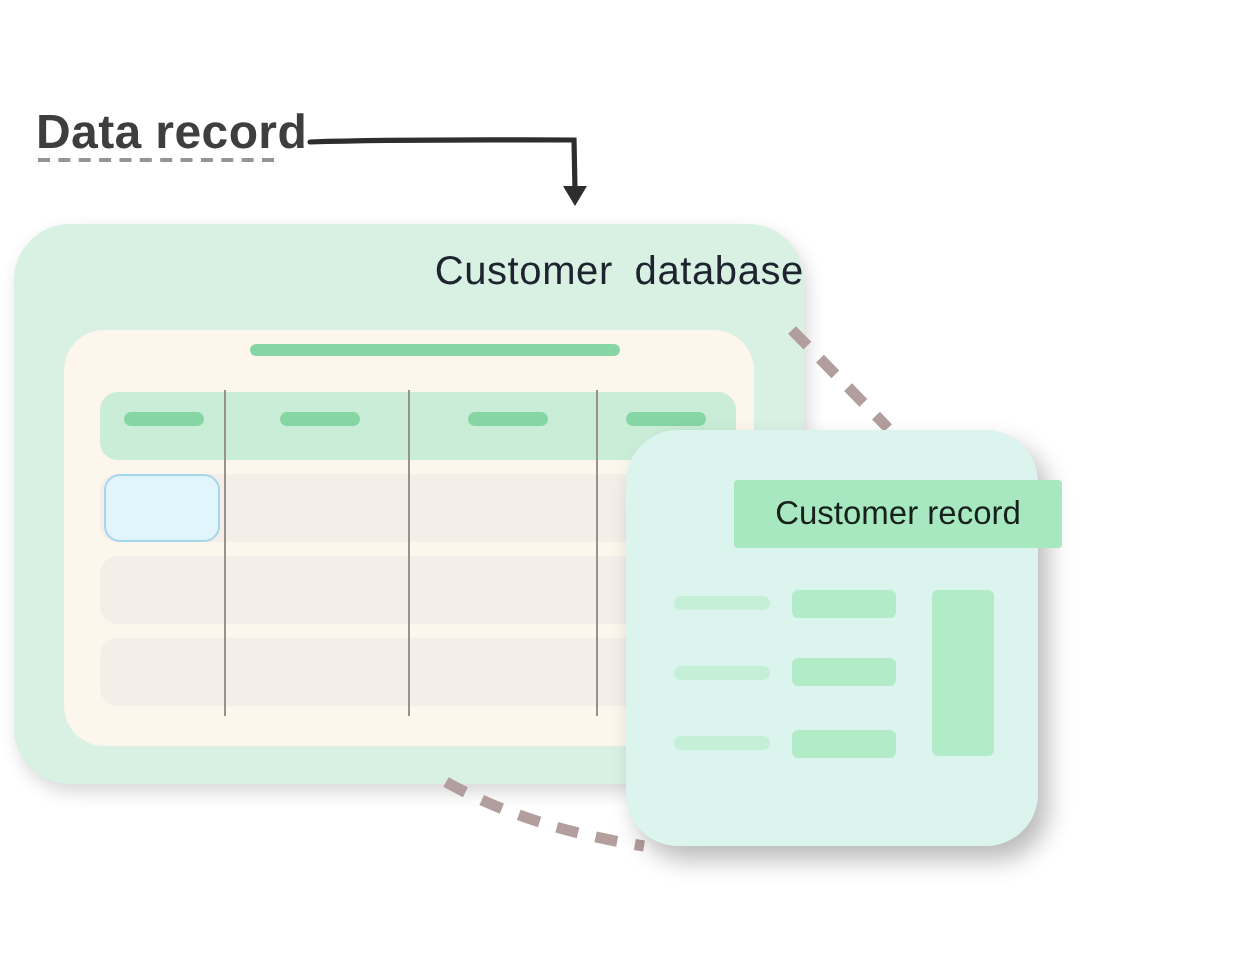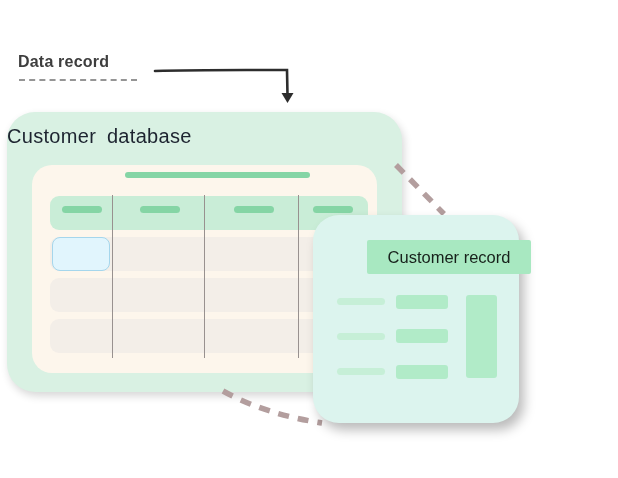--- a/index.html
+++ b/index.html
@@ -8,32 +8,32 @@
     --selected-cell-bg:#e1f5fd; --selected-cell-border:#a5d6ec;
     --record-card-bg:#dcf4ee; --record-header-bg:#a8e8c1;
     --record-dash-light:#c6efd7; --record-block:#b1ebc8;
     --connector:#b39e9e; --arrow:#2d2d2d; --label-text:#3e3e3e; --title-text:#1d2430;
   }
   html,body{margin:0;padding:0;}
   body{font-family:"Liberation Sans","DejaVu Sans",sans-serif;background:#fff;}
   .stage{position:relative;width:618px;height:478px;background:#ffffff;overflow:hidden;}
 
   
-  .annot-label{position:absolute;left:18px;top:53px;font-size:16px;font-weight:600;
+  .annot-label{position:absolute;left:18px;top:53px;font-size:24px;font-weight:600;
     color:var(--label-text);letter-spacing:.2px;}
   .annot-underline{position:absolute;left:19px;top:79px;width:118px;height:0;
     border-top:2px dashed rgba(62,62,62,.55);}
   .annot-arrow{position:absolute;left:0;top:0;pointer-events:none;}
   .annot-arrow path{stroke:var(--arrow);stroke-width:2.6;fill:none;stroke-linecap:round;}
   .annot-arrow .head{fill:var(--arrow);stroke:none;}
 
   
   .db-card{position:absolute;left:7px;top:112px;width:395px;height:280px;border-radius:28px;
     background:var(--database-card-bg);box-shadow:2px 4px 9px rgba(0,0,0,.16);}
-  .db-title{position:absolute;left:0;top:13px;width:100%;text-align:left;font-size:20px;
+  .db-title{position:absolute;left:0;top:13px;width:100%;text-align:right;font-size:20px;
     color:var(--title-text);word-spacing:5px;letter-spacing:.3px;}
   .db-panel{position:absolute;left:25px;top:53px;width:345px;height:208px;border-radius:20px;
     background:var(--panel-bg);}
   .panel-topbar{position:absolute;left:93px;top:7px;width:185px;height:6px;border-radius:3px;
     background:var(--green-dash);}
   .thead{position:absolute;left:18px;top:31px;width:318px;height:34px;border-radius:9px;
     background:var(--header-row-bg);}
   .hdash{position:absolute;top:10px;width:40px;height:7px;border-radius:3.5px;background:var(--green-dash);}
   .hdash.c1{left:12px}.hdash.c2{left:90px}.hdash.c3{left:184px}.hdash.c4{left:263px}
   .trow{position:absolute;left:18px;width:318px;height:34px;border-radius:9px;background:var(--row-bg);}

